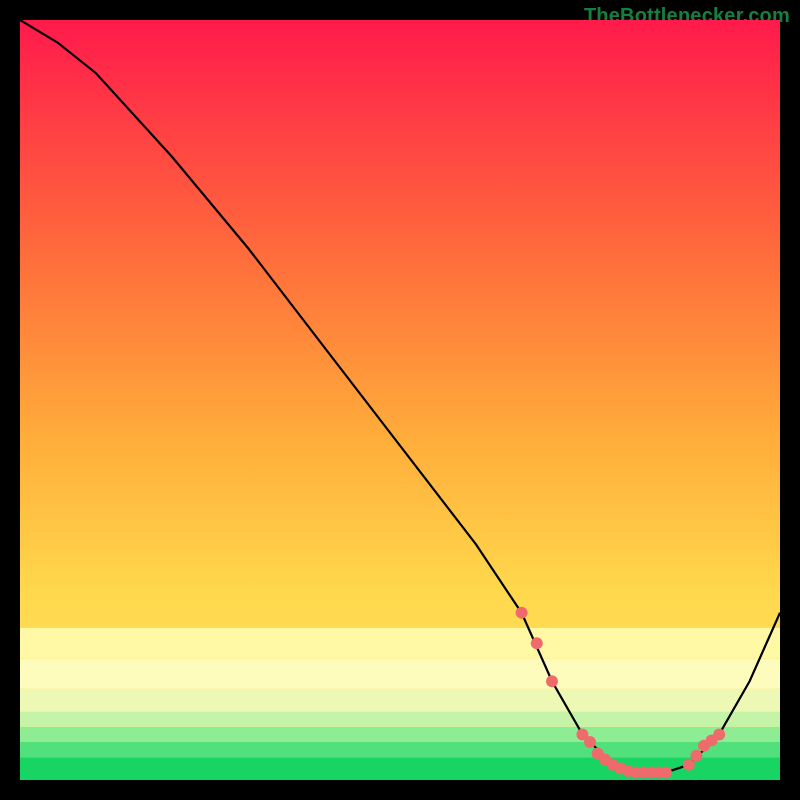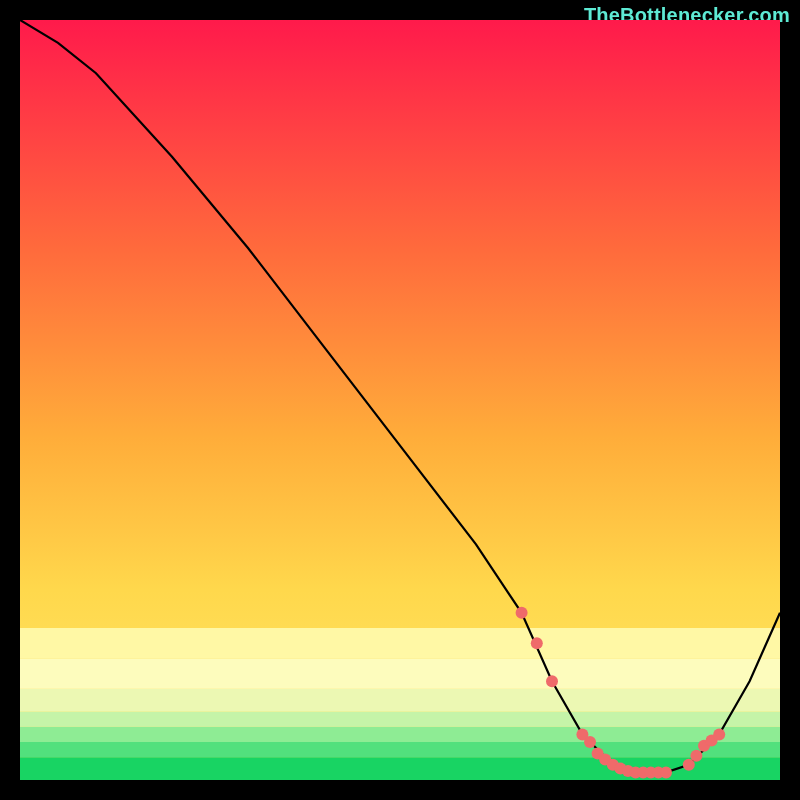--- a/index.html
+++ b/index.html
@@ -23,21 +23,21 @@
     width: 760px;
     height: 760px;
   }
   #attribution {
     position: absolute;
     top: 4px;
     right: 10px;
     font-family: Arial, Helvetica, sans-serif;
     font-size: 20px;
     font-weight: 600;
-    color: #5eead4;
+    color: #15803d;
     letter-spacing: 0.2px;
   }
 </style>
 </head>
 <body>
 
 <div id="stage">
   <div id="attribution">TheBottlenecker.com</div>
   <svg id="plot" viewBox="0 0 760 760" preserveAspectRatio="none">
     <defs>

